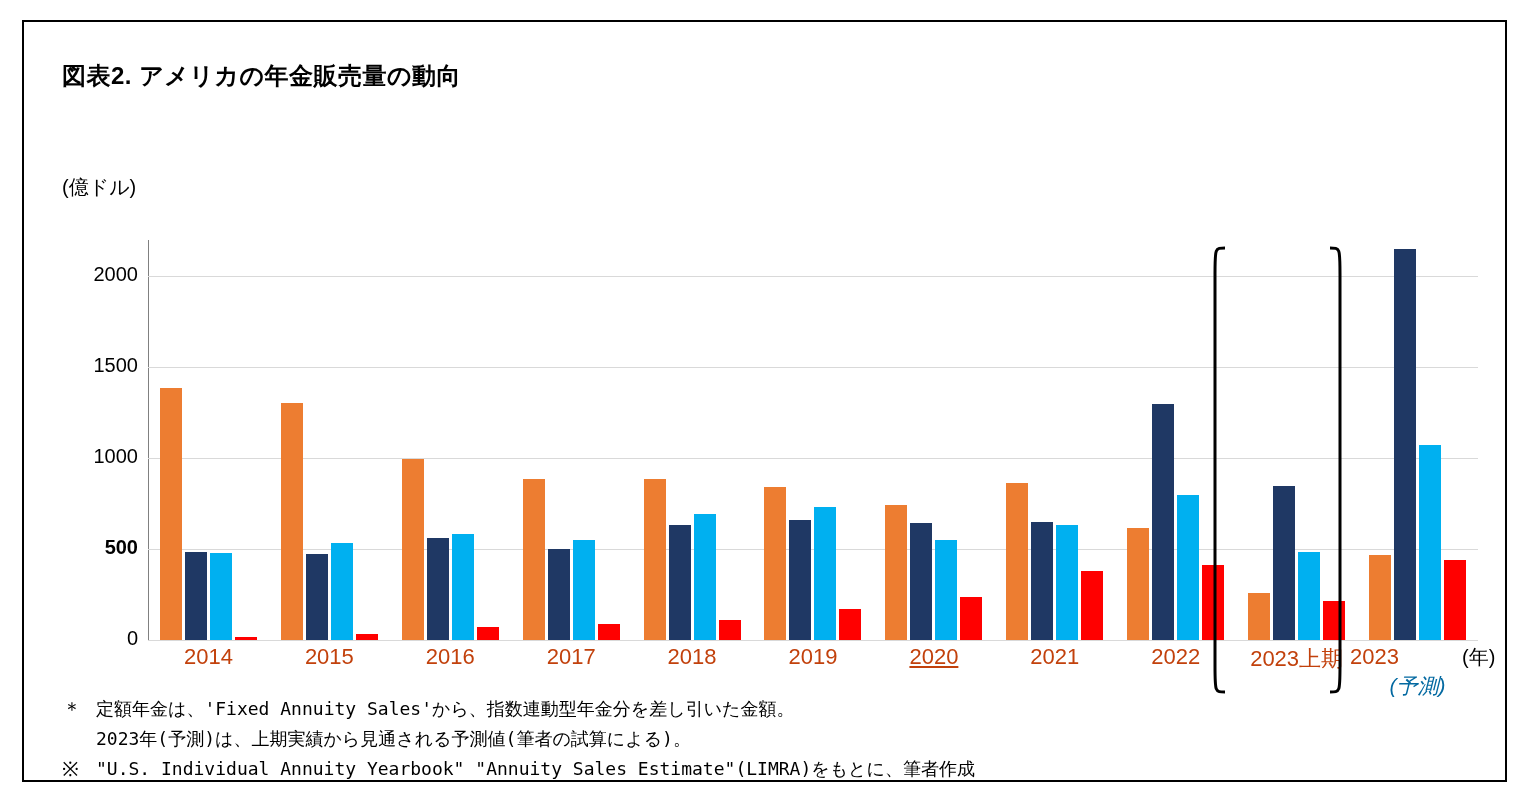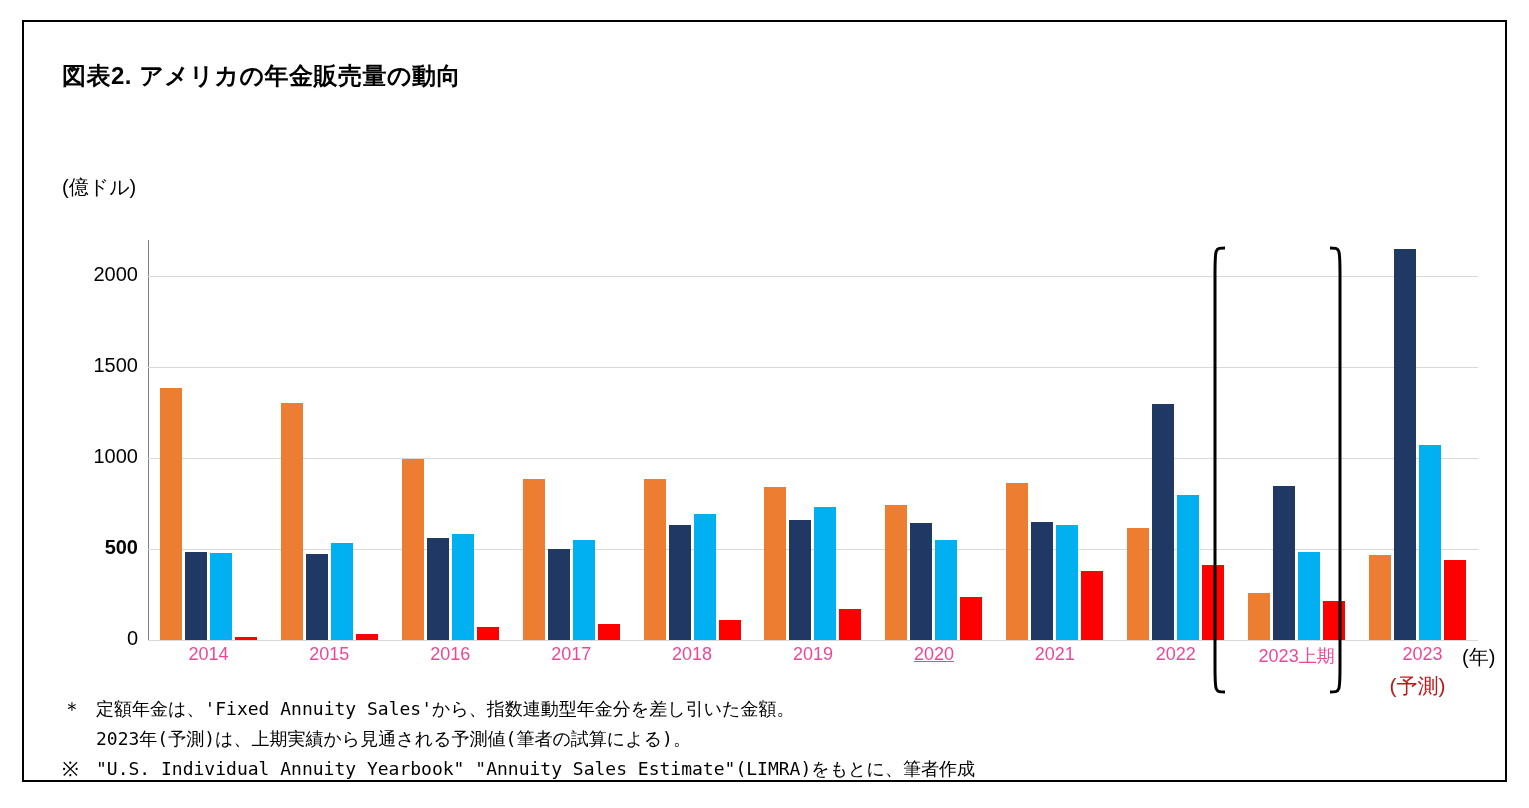--- a/index.html
+++ b/index.html
@@ -144,31 +144,32 @@
     position: absolute;
     left: 124px;
     top: 622px;
     width: 1330px;
     height: 30px;
   }
   .xlabel {
     position: absolute;
     top: 0;
     text-align: center;
-    font-size: 18px;
-    color: #ec4899;
+    font-size: 22px;
+    color: #c2410c;
     white-space: nowrap;
   }
   .xlabel-sub {
     position: absolute;
     top: 28px;
     text-align: center;
     font-size: 21px;
-    color: #b91c1c;
-    white-space: nowrap;
+    color: #0369a1;
+    white-space: nowrap;
+    font-style: italic;
   }
   .axis-unit {
     position: absolute;
     left: 1438px;
     top: 622px;
     font-size: 20px;
     color: #000000;
     white-space: nowrap;
   }
   
@@ -324,21 +325,21 @@
         <div class="xlabel" style="left: 0px; width: 120.909px;">2014</div>
         <div class="xlabel" style="left: 120.909px; width: 120.909px;">2015</div>
         <div class="xlabel" style="left: 241.818px; width: 120.909px;">2016</div>
         <div class="xlabel" style="left: 362.727px; width: 120.909px;">2017</div>
         <div class="xlabel" style="left: 483.636px; width: 120.909px;">2018</div>
         <div class="xlabel" style="left: 604.545px; width: 120.909px;">2019</div>
         <div class="xlabel" style="left: 725.455px; width: 120.909px; text-decoration: underline;">2020</div>
         <div class="xlabel" style="left: 846.364px; width: 120.909px;">2021</div>
         <div class="xlabel" style="left: 967.273px; width: 120.909px;">2022</div>
         <div class="xlabel" style="left: 1088.18px; width: 120.909px;">2023上期</div>
-        <div class="xlabel" style="left: 1214px; width: 120.909px;">2023</div>
+        <div class="xlabel" style="left: 1166px; width: 120.909px;">2023</div>
         <div class="xlabel-sub" style="left: 1209.09px; width: 120.909px;">(予測)</div>
       </div>
     <div class="axis-unit">(年)</div>
 
     <div class="bracket">
       <svg width="133" height="452" viewBox="0 0 133 452">
         <path d="M 14 4 C 4 4, 4 4, 4 30 L 4 422 C 4 448, 4 448, 14 448" fill="none" stroke="#000000" stroke-width="3"></path>
         <path d="M 119 4 C 129 4, 129 4, 129 30 L 129 422 C 129 448, 129 448, 119 448" fill="none" stroke="#000000" stroke-width="3"></path>
       </svg>
     </div>

